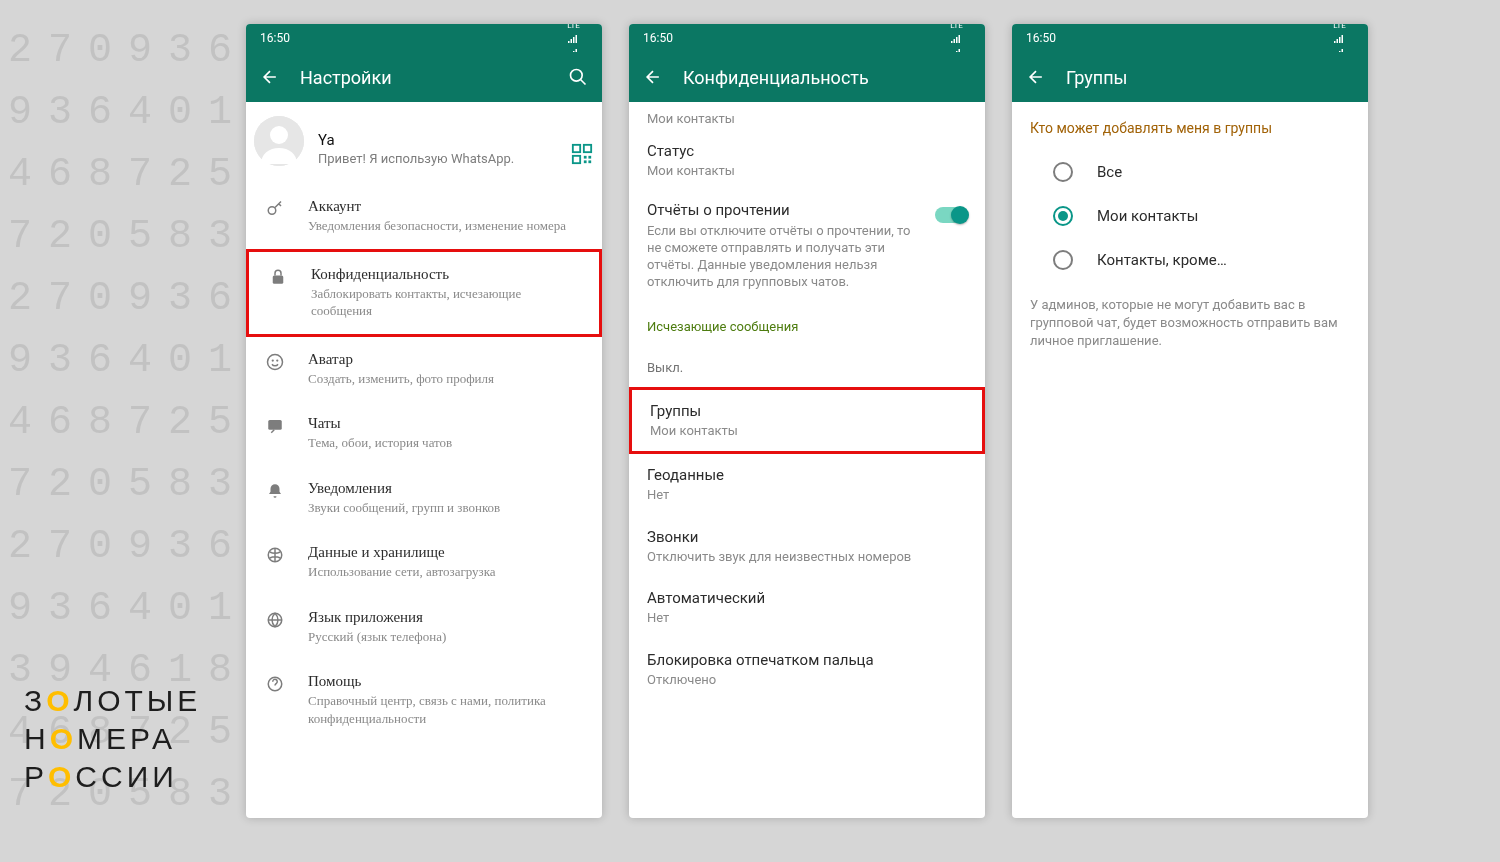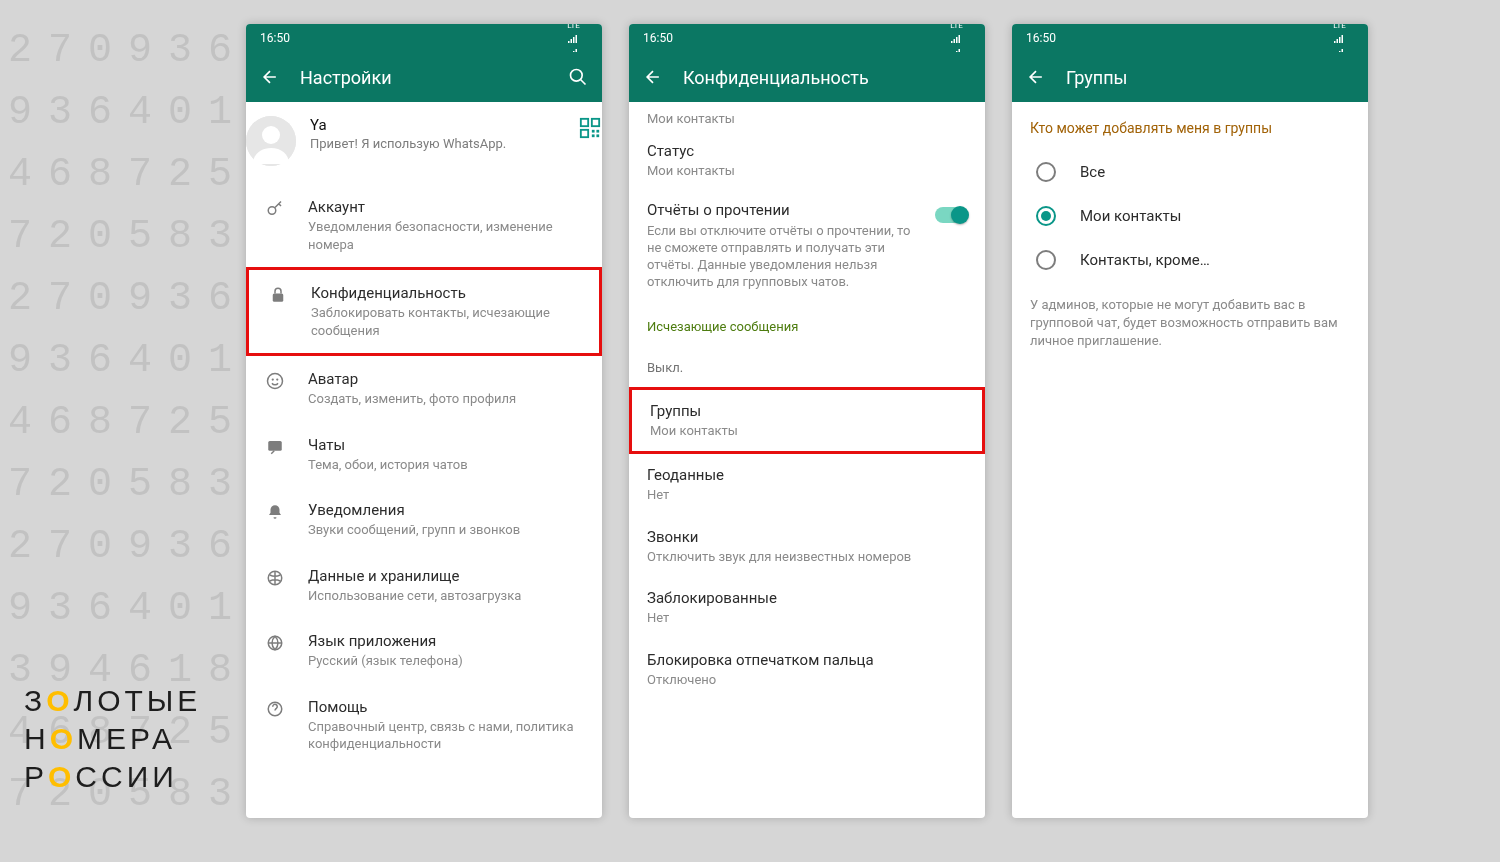--- a/index.html
+++ b/index.html
@@ -71,22 +71,22 @@
     display: flex;
     align-items: center;
     padding: 0 12px;
     gap: 18px;
   }
   .app-bar .title { font-size: 18px; font-weight: 400; flex: 1; }
   .icon-btn { width: 24px; height: 24px; display: flex; align-items: center; justify-content: center; cursor: pointer; }
   .content { flex: 1; overflow: hidden; }
   .profile-row {
     display: flex;
-    align-items: flex-start;
-    padding: 14px 0 18px;
+    align-items: flex-end;
+    padding: 14px 8px 18px;
     gap: 14px;
   }
   .avatar {
     width: 50px; height: 50px; border-radius: 50%;
     background: #e6e6e6;
     display: flex; align-items: center; justify-content: center;
   }
   .avatar svg { width: 50px; height: 50px; }
   .profile-text { flex: 1; }
   .profile-name { font-size: 15px; color: #111; }
@@ -98,21 +98,21 @@
     gap: 22px;
     cursor: pointer;
   }
   .setting-row .icon-col {
     width: 22px;
     display: flex;
     justify-content: center;
     padding-top: 2px;
     color: #7d7d7d;
   }
-  .setting-row .text-col { flex: 1; }
+  .setting-row .text-col { flex: 1; font-family: Liberation Serif, serif; }
   .row-title { font-size: 15px; color: #2c2c2c; }
   .row-sub { font-size: 13px; color: #8a8a8a; margin-top: 2px; line-height: 1.35; }
   .highlight { border: 3px solid #e60e0e; }
   
   .p-row {
     padding: 10px 18px 10px 18px;
   }
   .p-title { font-size: 15px; color: #2c2c2c; }
   .p-sub { font-size: 13px; color: #8a8a8a; margin-top: 2px; line-height: 1.35; }
   .p-desc { font-size: 13px; color: #8a8a8a; margin-top: 4px; line-height: 1.3; }
@@ -127,21 +127,21 @@
     box-shadow: 0 1px 2px rgba(0,0,0,.3);
   }
   .section-label {
     font-size: 13px; color: #4d7c0f; padding: 18px 18px 6px;
   }
   .row-with-value { display: flex; align-items: flex-start; gap: 10px; padding: 8px 18px 12px;}
   .row-with-value .text-col { flex: 1; }
   .row-value { font-size: 13px; color: #737373; margin-top: 12px; }
   .simple-row { padding: 12px 18px; cursor:pointer; }
   
-  .radio-group { padding: 8px 0; }
+  .radio-group { padding: 8px 17px; }
   .radio-row {
     display: flex; align-items: center; gap: 24px;
     padding: 12px 24px; cursor: pointer;
   }
   .radio {
     width: 20px; height: 20px; border: 2px solid #7d7d7d; border-radius: 50%;
     display: flex; align-items: center; justify-content: center;
   }
   .radio.selected { border-color: #0a9688; }
   .radio.selected .dot { width: 10px; height: 10px; background: #0a9688; border-radius: 50%; }
@@ -424,21 +424,21 @@
         <div class="p-title">Геоданные</div>
         <div class="p-sub">Нет</div>
       </div>
 
       <div class="simple-row">
         <div class="p-title">Звонки</div>
         <div class="p-sub">Отключить звук для неизвестных номеров</div>
       </div>
 
       <div class="simple-row">
-        <div class="p-title">Заблокированные</div>
+        <div class="p-title">Автоматический</div>
         <div class="p-sub">Нет</div>
       </div>
 
       <div class="simple-row">
         <div class="p-title">Блокировка отпечатком пальца</div>
         <div class="p-sub">Отключено</div>
       </div>
     </div>
   </div>
 

